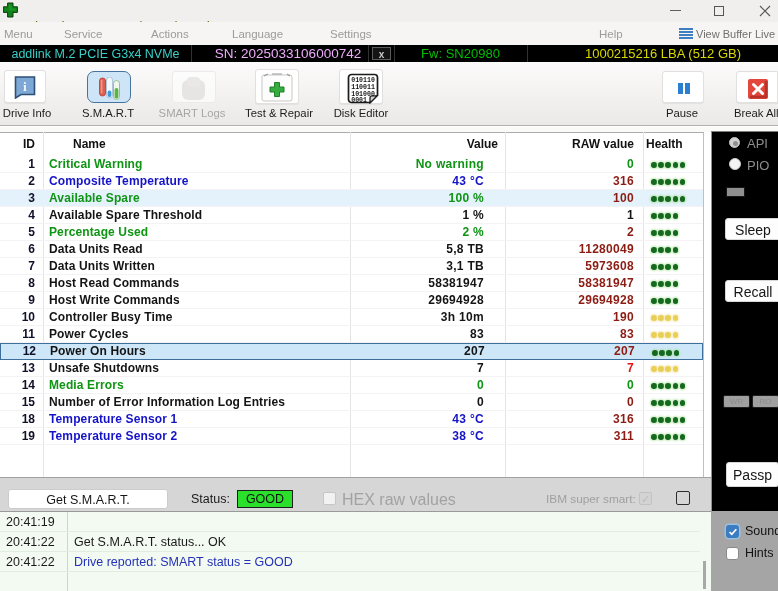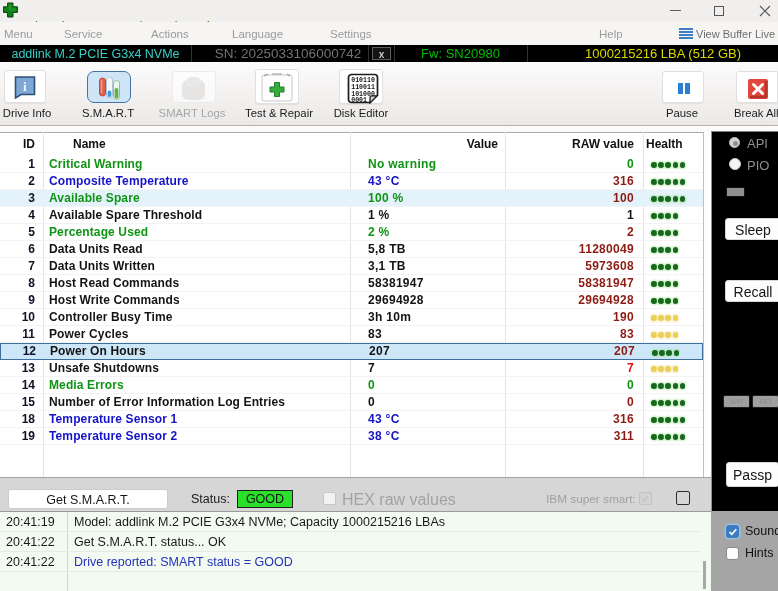--- a/index.html
+++ b/index.html
@@ -26,21 +26,21 @@
 .face { position:absolute; background:#fff; border:1px solid #e2e0de; border-radius:3px; box-shadow:0 1px 1px rgba(0,0,0,0.06); }
 .tlabel { position:absolute; top:45px; font-size:11.3px; color:#1c1c1c; text-align:center; white-space:nowrap; }
 
 
 #tablewrap { left:0; top:132px; width:704px; height:345px; background:#fff; border-top:1px solid #ababab; border-right:1px solid #c0c0c0; }
 .vline { position:absolute; top:132px; width:1px; height:345px; background:#e4e4e4; }
 .hdr { position:absolute; top:133px; height:22px; line-height:23px; font-size:12px; font-weight:bold; color:#111; }
 .row { position:absolute; left:0; width:703px; height:17px; line-height:17px; font-size:12px; font-weight:bold; border-bottom:1px solid #f4f2f5; }
 .cid { position:absolute; left:0; top:0; width:35px; text-align:right; color:#101028; }
 .cname { position:absolute; left:49px; top:0; letter-spacing:0.12px; }
-.cval { position:absolute; left:368px; top:0; width:148px; letter-spacing:0.3px; }
+.cval { position:absolute; left:336px; top:0; width:148px; text-align:right; letter-spacing:0.3px; }
 .craw { position:absolute; left:505px; top:0; width:129px; text-align:right; letter-spacing:0.3px; }
 .dots { position:absolute; left:651px; top:6px; }
 .dot { position:absolute; top:0; width:5.5px; height:5.5px; border-radius:50%; }
 .dg { background:#15691f; box-shadow:0 0 1px 1.5px rgba(170,225,150,0.42); }
 .dy { background:#eacf55; box-shadow:0 0 1px 1.5px rgba(245,232,180,0.5); }
 .g { color:#0f9414; }
 .b { color:#1513c8; }
 .k { color:#141414; }
 .dr { color:#8c1c13; }
 .rr { color:#e41313; }
@@ -88,21 +88,21 @@
     <rect x="0" y="0" width="14" height="2" fill="#3f7fc1"></rect>
     <rect x="0" y="3" width="14" height="2" fill="#3f7fc1"></rect>
     <rect x="0" y="6" width="14" height="2" fill="#3f7fc1"></rect>
     <rect x="0" y="9" width="14" height="2" fill="#3f7fc1"></rect>
   </svg>
   <div class="abs menuitem" style="left:696px;color:#6f6f6f;font-size:11px">View Buffer Live</div>
 </div>
 
 <div class="abs" id="blackbar">
   <div class="abs bseg" style="left:0;width:192px;color:#38cfc6;font-size:12.5px">addlink M.2 PCIE G3x4 NVMe</div>
-  <div class="abs bseg" style="left:192px;width:177px;color:#737373;font-size:13.5px;padding-left:16px">SN: 2025033106000742</div>
+  <div class="abs bseg" style="left:192px;width:177px;color:#f0abfc;font-size:13.5px;padding-left:16px">SN: 2025033106000742</div>
   <div class="abs" style="left:372px;top:2px;width:19px;height:13px;line-height:13px;border:1px solid #5c5c5c;background:#141414;color:#c9c9c9;font-size:10px;font-weight:bold;text-align:center">x</div>
   <div class="abs" style="left:394px;top:0;width:1px;height:17px;background:#323232"></div>
   <div class="abs bseg" style="left:394px;width:134px;color:#00bd00">Fw: SN20980</div>
   <div class="abs bseg" style="left:528px;width:250px;border-right:none;color:#d9d900;padding-left:20px">1000215216 LBA (512 GB)</div>
 </div>
 
 <div class="abs" id="toolbar">
 
   <div class="face" style="left:4px;top:8px;width:42px;height:33px"></div>
   <svg class="abs" style="left:13px;top:14px" width="24" height="23" viewBox="0 0 24 23">
@@ -407,21 +407,20 @@
   <div class="sbtn" style="left:13px;top:148px;width:56px;height:22px;line-height:22px">Recall</div>
   <div class="abs" style="left:11px;top:263px;width:27px;height:13px;background:#a0a0a0;border:1px solid #1f1f1f;border-radius:2px;font-size:8px;color:#8b8b8b;text-align:center;line-height:12px">WR</div>
   <div class="abs" style="left:40px;top:263px;width:27px;height:13px;background:#a0a0a0;border:1px solid #1f1f1f;border-radius:2px;font-size:8px;color:#8b8b8b;text-align:center;line-height:12px">RO</div>
   <div class="sbtn" style="left:14px;top:330px;width:53px;height:25px;line-height:25px">Passp</div>
 </div>
 
 <div class="abs" id="logpanel">
   <div class="abs" style="left:67px;top:0;width:1px;height:80px;background:#ccd6ca"></div>
   <div class="logrow" style="top:0">
       <span class="lt">20:41:19</span>
-      <span class="lm">Model: addlink M.2 PCIE G3x4 NVMe; Capacity 1000215216 LBAs</span>
     </div>
   <div class="logrow" style="top:20px">
       <span class="lt">20:41:22</span>
       <span class="lm">Get S.M.A.R.T. status... OK</span>
     </div>
   <div class="logrow" style="top:40px">
       <span class="lt">20:41:22</span>
       <span class="lm" style="color:#2431b8">Drive reported: SMART status = GOOD</span>
     </div>
   <div class="abs" style="left:703px;top:49px;width:3px;height:28px;background:#a8a8a8"></div>

